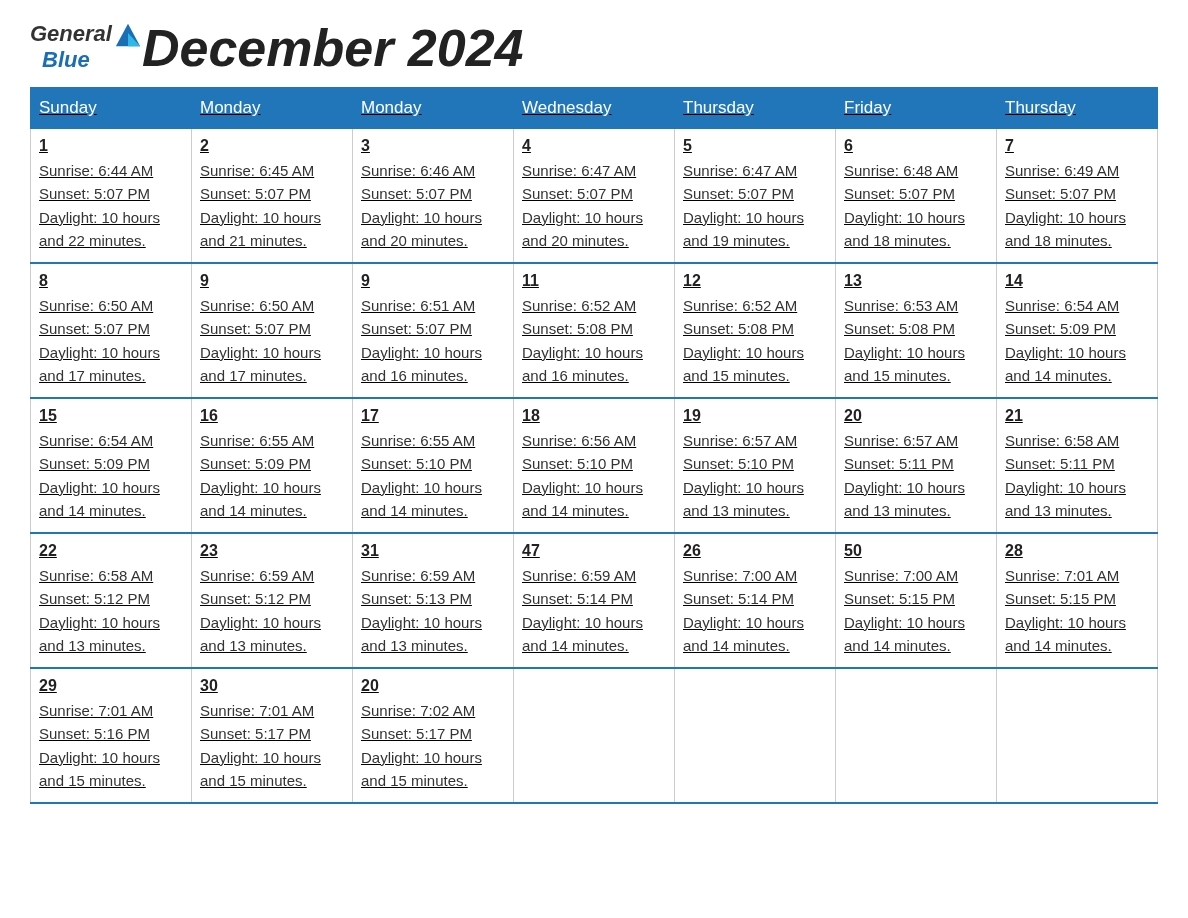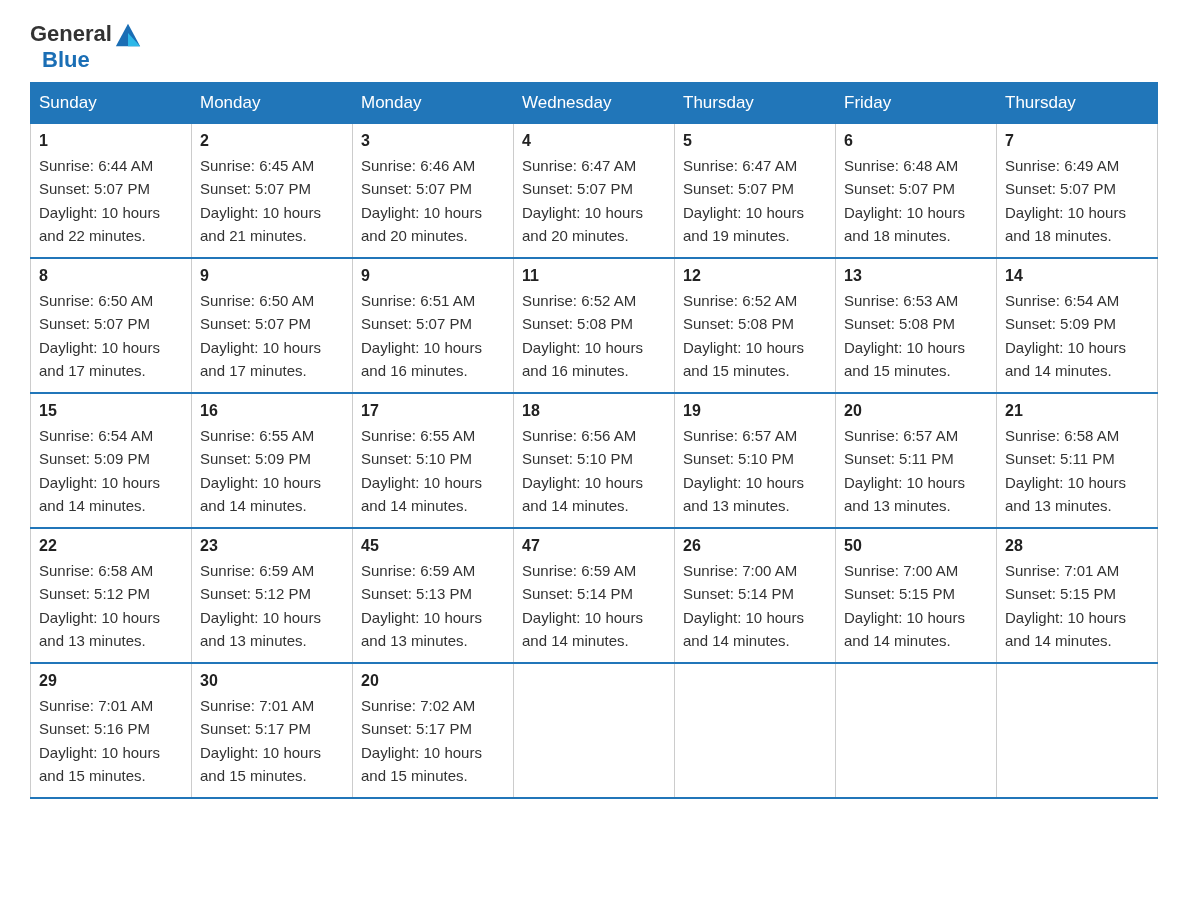--- a/index.html
+++ b/index.html
@@ -7,20 +7,21 @@
       font-family: Arial, sans-serif;
       background: #fff;
       padding: 20px 30px;
       width: 1188px;
       min-height: 918px;
     }
     .header {
       display: flex;
       align-items: flex-start;
       margin-bottom: 10px;
+      font-style: italic;
     }
     .logo {
       display: flex;
       align-items: center;
     }
     .logo-text {
       font-size: 22px;
       font-weight: bold;
       color: #333;
       line-height: 1.1;
@@ -45,20 +46,21 @@
     }
     .location {
       font-size: 22px;
       color: #444;
       margin-top: 4px;
     }
     .calendar {
       width: 100%;
       border-collapse: collapse;
       margin-top: 10px;
+      text-decoration: underline;
     }
     .calendar thead th {
       background-color: #2176b9;
       color: #fff;
       padding: 10px 8px;
       font-size: 17px;
       font-weight: normal;
       text-align: left;
       border: 1px solid #2176b9;
     }
@@ -102,20 +104,21 @@
           <polygon points="2,28 15,4 28,28" fill="#1a6eb5"></polygon>
           <polygon points="15,14 28,28 15,28" fill="#2db8e8"></polygon>
         </svg>
       </div>
       <div style="margin-left:2px;">
         <span class="logo-text logo-blue">Blue</span>
       </div>
     </div>
   </div>
   <div class="title-area">
+    <div class="month-title">December 2024</div>
   </div>
 </div>
 
 <table class="calendar">
   <thead>
     <tr>
     <th>Sunday</th>
         <th>Monday</th>
         <th>Monday</th>
         <th>Wednesday</th>
@@ -171,21 +174,21 @@
         <td><span class="day-num">20</span>
 <span class="day-info">Sunrise: 6:57 AM<br>Sunset: 5:11 PM<br>Daylight: 10 hours<br>and 13 minutes.</span></td>
         <td><span class="day-num">21</span>
 <span class="day-info">Sunrise: 6:58 AM<br>Sunset: 5:11 PM<br>Daylight: 10 hours<br>and 13 minutes.</span></td>
       </tr>
       <tr>
         <td><span class="day-num">22</span>
 <span class="day-info">Sunrise: 6:58 AM<br>Sunset: 5:12 PM<br>Daylight: 10 hours<br>and 13 minutes.</span></td>
         <td><span class="day-num">23</span>
 <span class="day-info">Sunrise: 6:59 AM<br>Sunset: 5:12 PM<br>Daylight: 10 hours<br>and 13 minutes.</span></td>
-        <td><span class="day-num">45</span>
+        <td><span class="day-num">31</span>
 <span class="day-info">Sunrise: 6:59 AM<br>Sunset: 5:13 PM<br>Daylight: 10 hours<br>and 13 minutes.</span></td>
         <td><span class="day-num">47</span>
 <span class="day-info">Sunrise: 6:59 AM<br>Sunset: 5:14 PM<br>Daylight: 10 hours<br>and 14 minutes.</span></td>
         <td><span class="day-num">26</span>
 <span class="day-info">Sunrise: 7:00 AM<br>Sunset: 5:14 PM<br>Daylight: 10 hours<br>and 14 minutes.</span></td>
         <td><span class="day-num">50</span>
 <span class="day-info">Sunrise: 7:00 AM<br>Sunset: 5:15 PM<br>Daylight: 10 hours<br>and 14 minutes.</span></td>
         <td><span class="day-num">28</span>
 <span class="day-info">Sunrise: 7:01 AM<br>Sunset: 5:15 PM<br>Daylight: 10 hours<br>and 14 minutes.</span></td>
       </tr>

